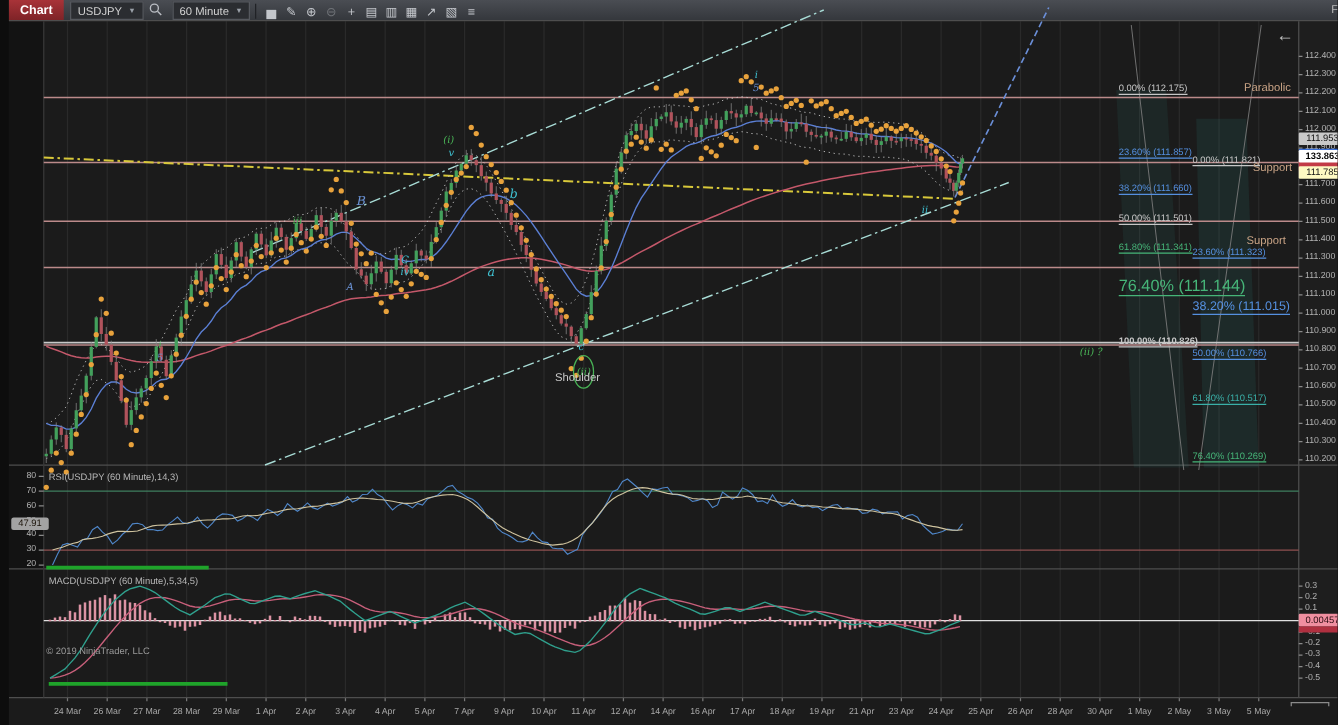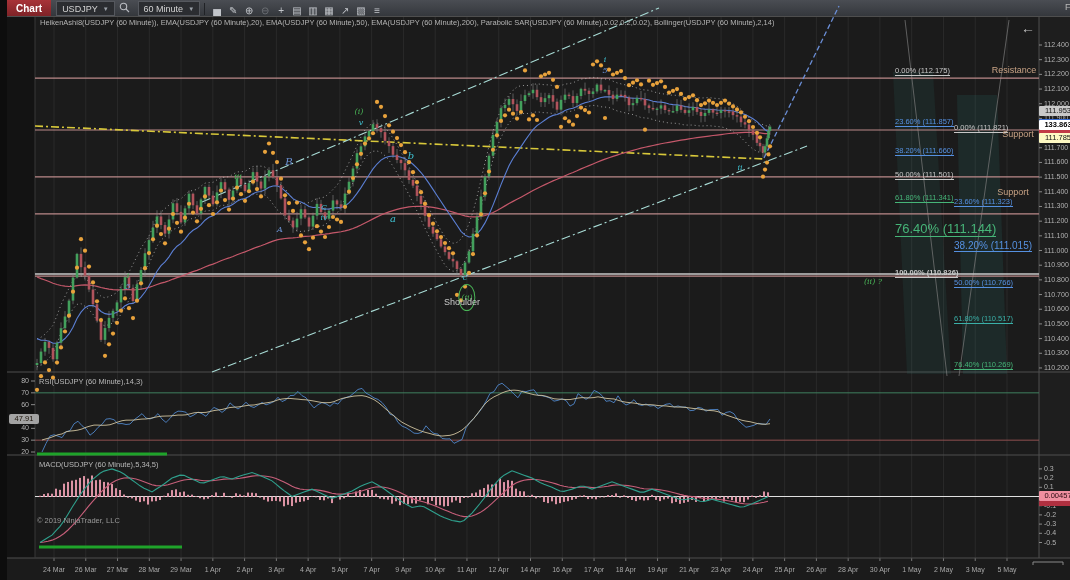--- a/index.html
+++ b/index.html
@@ -972,21 +972,20 @@
       <span class="lab" style="left: 714.1px; top: 566px; font-size: 7px; color: rgb(168, 168, 168); transform: translateX(-50%);">23 Apr</span>
       <span class="lab" style="left: 745.867px; top: 566px; font-size: 7px; color: rgb(168, 168, 168); transform: translateX(-50%);">24 Apr</span>
       <span class="lab" style="left: 777.633px; top: 566px; font-size: 7px; color: rgb(168, 168, 168); transform: translateX(-50%);">25 Apr</span>
       <span class="lab" style="left: 809.4px; top: 566px; font-size: 7px; color: rgb(168, 168, 168); transform: translateX(-50%);">26 Apr</span>
       <span class="lab" style="left: 841.167px; top: 566px; font-size: 7px; color: rgb(168, 168, 168); transform: translateX(-50%);">28 Apr</span>
       <span class="lab" style="left: 872.933px; top: 566px; font-size: 7px; color: rgb(168, 168, 168); transform: translateX(-50%);">30 Apr</span>
       <span class="lab" style="left: 904.7px; top: 566px; font-size: 7px; color: rgb(168, 168, 168); transform: translateX(-50%);">1 May</span>
       <span class="lab" style="left: 936.467px; top: 566px; font-size: 7px; color: rgb(168, 168, 168); transform: translateX(-50%);">2 May</span>
       <span class="lab" style="left: 968.233px; top: 566px; font-size: 7px; color: rgb(168, 168, 168); transform: translateX(-50%);">3 May</span>
       <span class="lab" style="left: 1000px; top: 566px; font-size: 7px; color: rgb(168, 168, 168); transform: translateX(-50%);">5 May</span>
-      <span class="lab" style="left: 33px; top: 18px; font-size: 7.5px; color: rgb(180, 180, 180);">HeikenAshi8(USDJPY (60 Minute)), EMA(USDJPY (60 Minute),20), EMA(USDJPY (60 Minute),50), EMA(USDJPY (60 Minute),200), Parabolic SAR(USDJPY (60 Minute),0.02,0.2,0.02), Bollinger(USDJPY (60 Minute),2,14)</span>
       <span class="lab" style="left: 32px; top: 376.5px; font-size: 7.5px; color: rgb(184, 184, 184);">RSI(USDJPY (60 Minute),14,3)</span>
       <span class="lab" style="left: 32px; top: 460px; font-size: 7.5px; color: rgb(184, 184, 184);">MACD(USDJPY (60 Minute),5,34,5)</span>
       <span class="lab" style="left: 30px; top: 516px; font-size: 7.5px; color: rgb(154, 154, 154);">© 2019 NinjaTrader, LLC</span>
       <span class="lab" style="left: 1058px; top: 2px; font-size: 9px; color: rgb(185, 185, 185);">F</span>
       <span class="lab" style="left: 1014px; top: 20px; font-size: 14px; color: rgb(192, 192, 192);">←</span>
       <span class="lab" style="left: 1037px; top: 41px; font-size: 7px; color: rgb(179, 179, 179);">112.400</span>
       <span class="lab" style="left: 1037px; top: 55.68px; font-size: 7px; color: rgb(179, 179, 179);">112.300</span>
       <span class="lab" style="left: 1037px; top: 70.36px; font-size: 7px; color: rgb(179, 179, 179);">112.200</span>
       <span class="lab" style="left: 1037px; top: 85.04px; font-size: 7px; color: rgb(179, 179, 179);">112.100</span>
       <span class="lab" style="left: 1037px; top: 99.72px; font-size: 7px; color: rgb(179, 179, 179);">112.000</span>
@@ -1055,17 +1054,17 @@
       <span class="lab ann serif" style="left: 273px; top: 225px; color: rgb(107, 147, 214); font-size: 8px;">A</span>
       <span class="lab ann serif" style="left: 598px; top: 55px; color: rgb(63, 193, 209); font-size: 8px;">i</span>
       <span class="lab ann serif" style="left: 598px; top: 66px; color: rgb(107, 147, 214); font-size: 8px;">5</span>
       <span class="lab ann serif" style="left: 121px; top: 271px; color: rgb(73, 179, 86); font-size: 8px;">i</span>
       <span class="lab ann serif" style="left: 121px; top: 282px; color: rgb(107, 147, 214); font-size: 8px;">5</span>
       <span class="lab ann serif" style="left: 458px; top: 273px; color: rgb(63, 193, 209); font-size: 8px;">c</span>
       <span class="lab ann serif circ" style="left: 460px; top: 284px; color: rgb(73, 179, 86); font-size: 8px;">(ii)</span>
       <span class="lab ann serif" style="left: 733px; top: 163px; color: rgb(63, 193, 209); font-size: 8px;">ii</span>
       <span class="lab ann" style="left: 455px; top: 297px; color: rgb(204, 204, 204); font-size: 9px;">Shoulder</span>
       <span class="lab ann serif" style="left: 866px; top: 277px; color: rgb(73, 179, 86); font-size: 8px;">(ii) ?</span>
-      <span class="lab ann" style="left: 1007px; top: 65px; color: rgb(201, 163, 133); font-size: 9px;">Resistance</span>
+      <span class="lab ann" style="left: 1007px; top: 65px; color: rgb(201, 163, 133); font-size: 9px;">Parabolic</span>
       <span class="lab ann" style="left: 1011px; top: 129px; color: rgb(201, 163, 133); font-size: 9px;">Support</span>
       <span class="lab ann" style="left: 1006px; top: 187px; color: rgb(201, 163, 133); font-size: 9px;">Support</span>
     </div>
 </div>
 
 </body></html>

